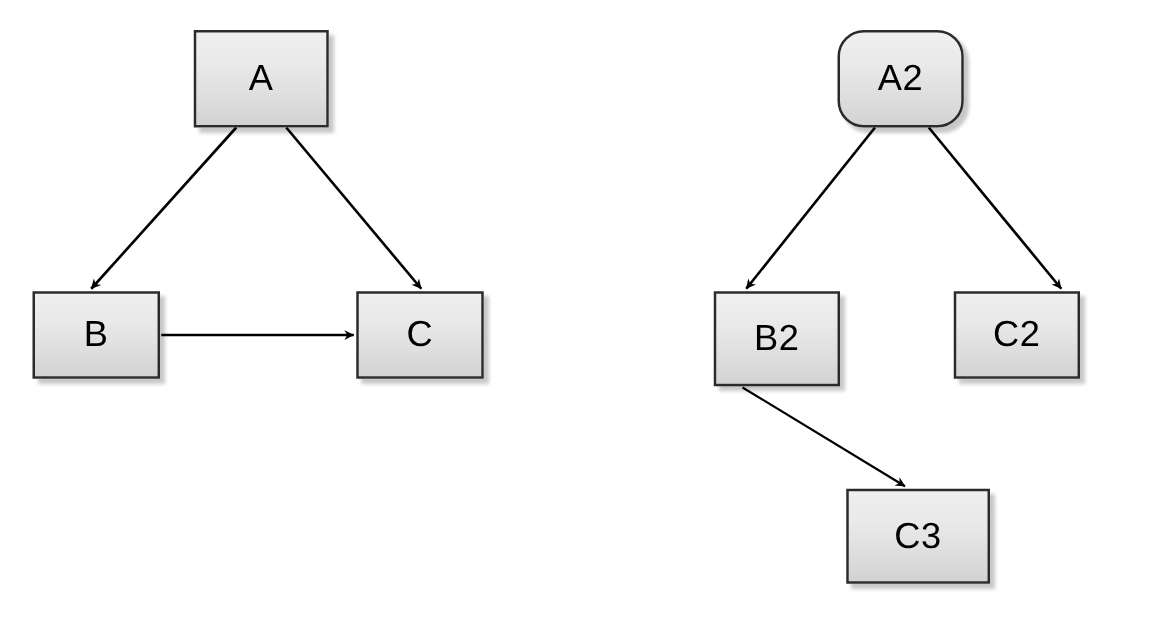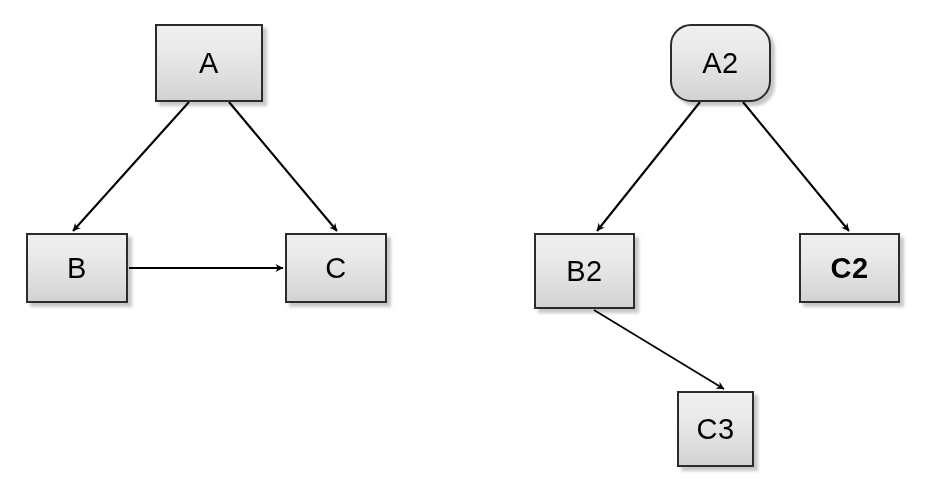--- a/index.html
+++ b/index.html
@@ -82,25 +82,25 @@
   </div>
 
   <div class="node" id="node-C" style="left: 285px; top: 233px; width: 102px; height: 70px;">
     <span class="node-label">C</span>
   </div>
 
   <div class="node" id="node-A2" style="left: 670px; top: 24px; width: 101px; height: 78px; border-radius: 21px;">
     <span class="node-label">A2</span>
   </div>
 
-  <div class="node" id="node-B2" style="left: 534px; top: 233px; width: 101px; height: 76px;">
+  <div class="node" id="node-B2" style="left: 571px; top: 233px; width: 101px; height: 76px;">
     <span class="node-label">B2</span>
   </div>
 
-  <div class="node" id="node-C2" style="left: 799px; top: 233px; width: 101px; height: 70px; font-weight: bold;">
+  <div class="node" id="node-C2" style="left: 763px; top: 233px; width: 101px; height: 70px;">
     <span class="node-label">C2</span>
   </div>
 
-  <div class="node" id="node-C3" style="left: 677px; top: 391px; width: 77px; height: 76px;">
+  <div class="node" id="node-C3" style="left: 677px; top: 391px; width: 115px; height: 76px;">
     <span class="node-label">C3</span>
   </div>
 
 </div>
 
 </body></html>

